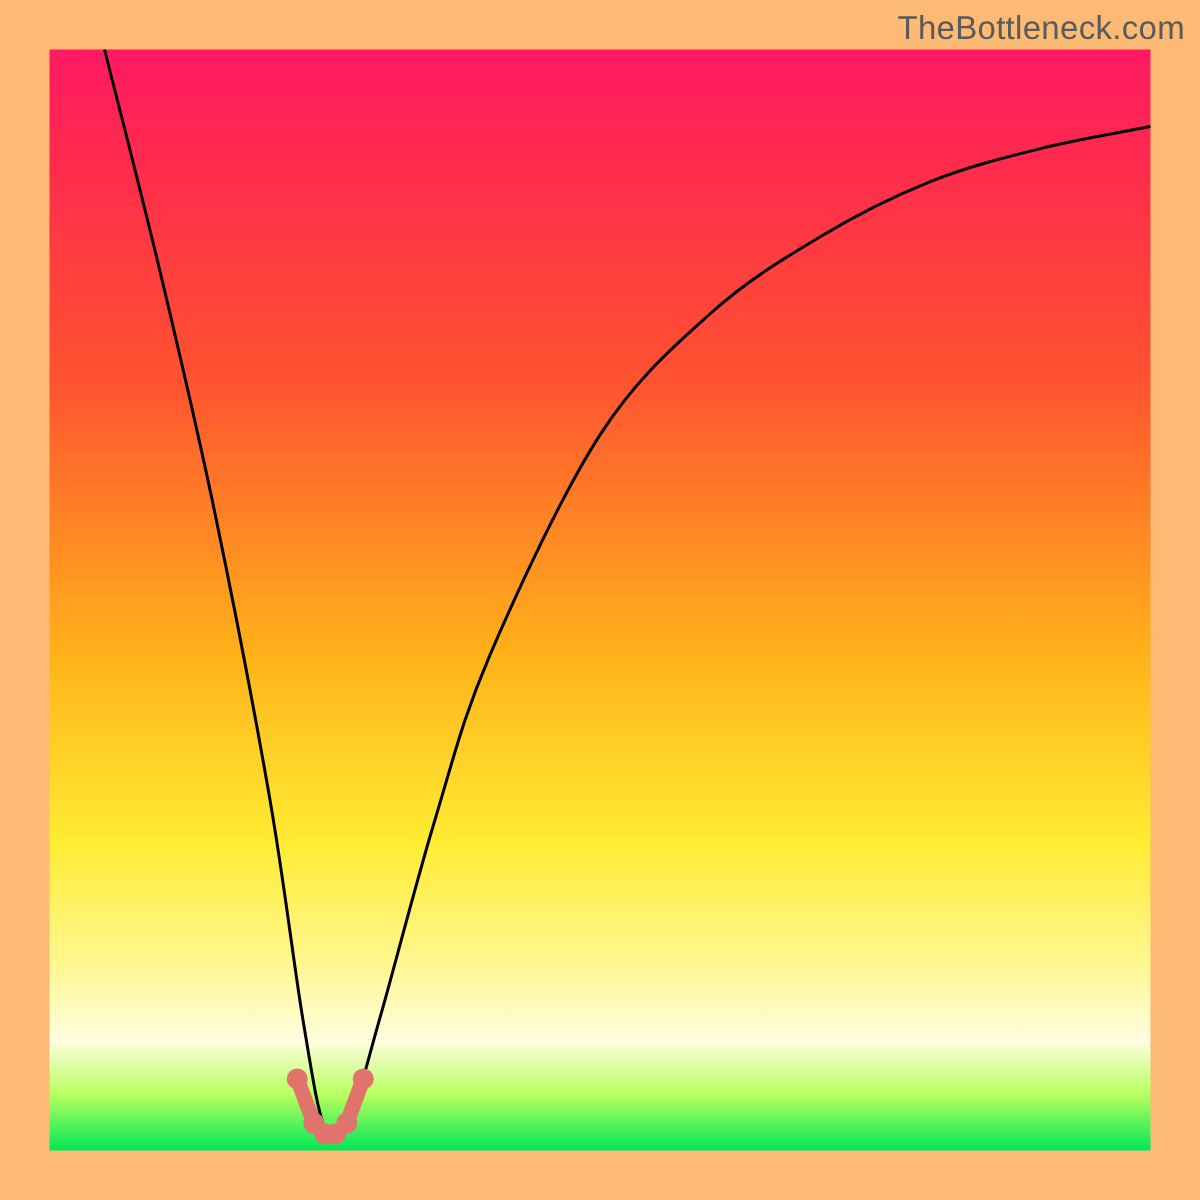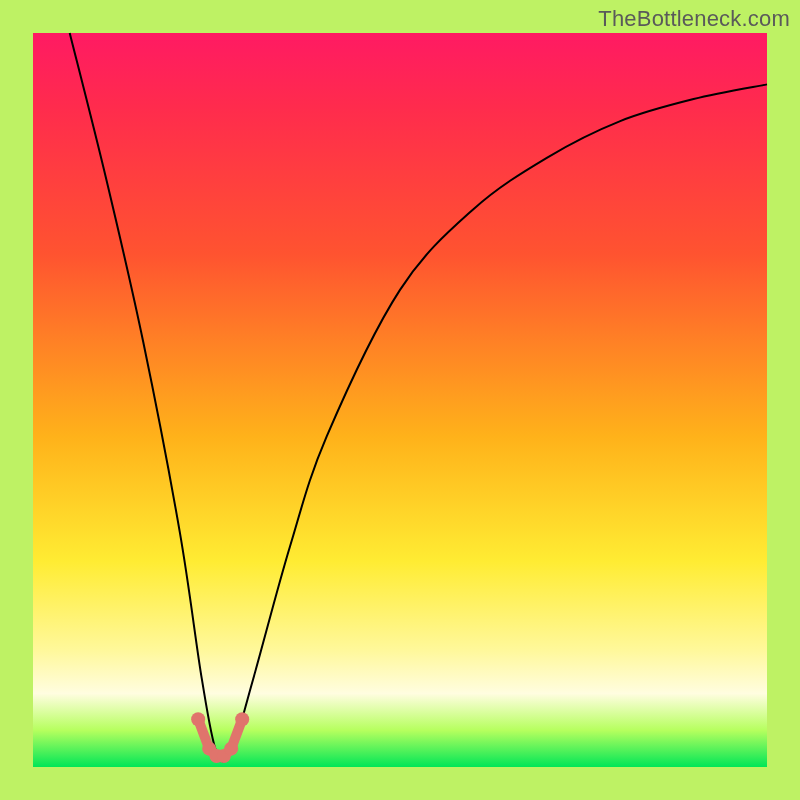--- a/index.html
+++ b/index.html
@@ -8,21 +8,21 @@
     width: 800px;
     height: 800px;
     background: #000;
     font-family: Arial, Helvetica, sans-serif;
     overflow: hidden;
   }
   .frame {
     position: absolute;
     left: 0; top: 0;
     width: 800px; height: 800px;
-    background: #bef264;
+    background: #fdba74;
   }
   .plot {
     position: absolute;
     left: 33px;
     top: 33px;
     width: 734px;
     height: 734px;
     
     background: linear-gradient(to bottom,
       #ff1a63 0%,

